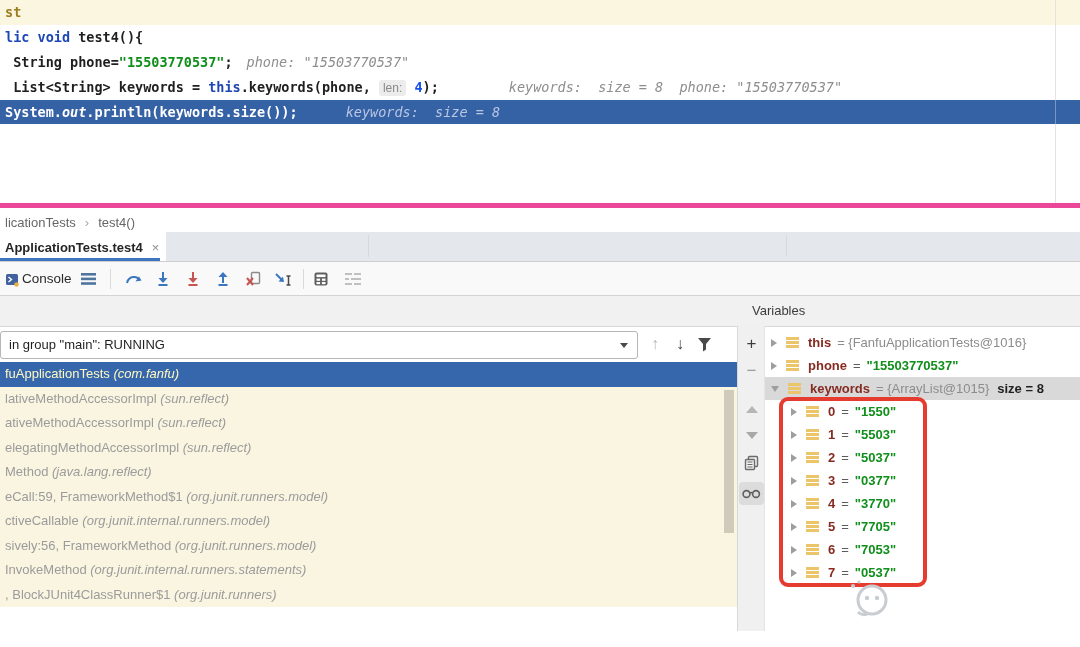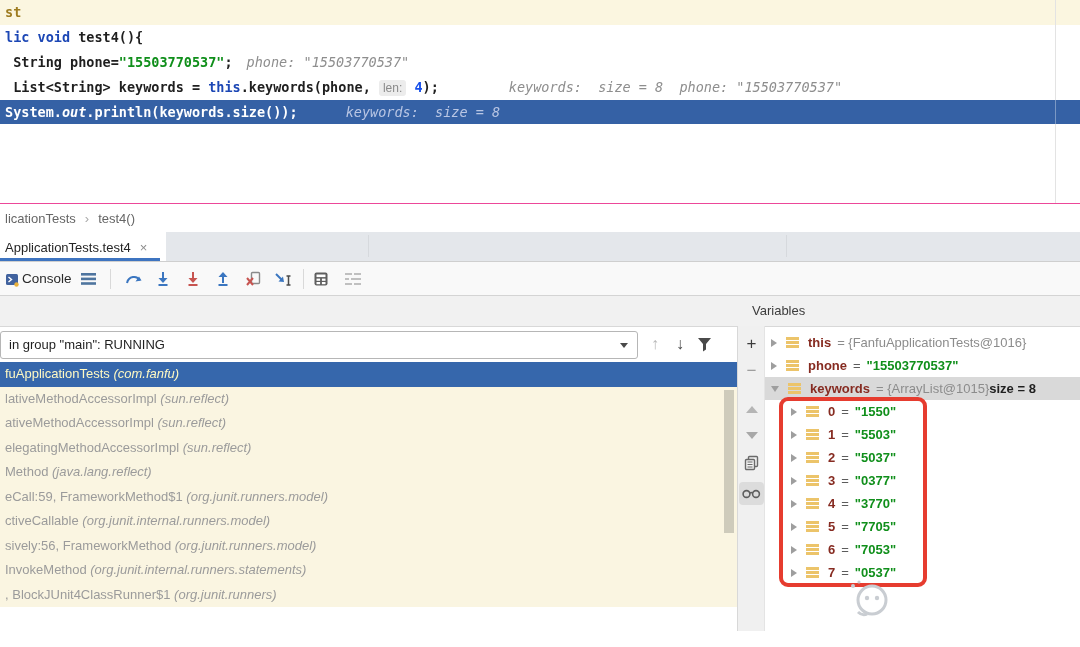--- a/index.html
+++ b/index.html
@@ -20,27 +20,27 @@
   .param-badge{background:#ececec;color:#8a8a8a;font-family:"Liberation Sans",sans-serif;
                font-size:12px;border-radius:3px;padding:1px 4px;font-style:normal;font-weight:400;}
   .exec{background:#3561a5;color:#ffffff;height:24px;line-height:24px;}
   .exec .tok-field{font-style:italic;}
   .exec .tok-hint{color:#b9c6e4;}
   .guide{position:absolute;left:1055px;width:1px;background:#e3e3e3;}
   .guide-on-blue{position:absolute;left:1055px;width:1px;background:rgba(255,255,255,.35);}
 
   
   .crumbs{position:absolute;left:0;top:203px;width:1080px;height:29px;line-height:29px;
-          border-top:1px solid #ec4899;background:#fff;font-size:13px;color:#666;padding-left:5px;box-sizing:border-box;}
+          border-top:5px solid #ec4899;background:#fff;font-size:13px;color:#666;padding-left:5px;box-sizing:border-box;}
   .crumb-sep{color:#a9a9a9;margin:0 9px;}
 
   
   .tabbar{position:absolute;left:0;top:232px;width:1080px;height:30px;background:#e4e7eb;border-bottom:1px solid #cfcfcf;box-sizing:border-box;}
   .tab{position:absolute;left:0;top:0;width:166px;height:29px;background:#fff;line-height:29px;}
-  .tab-label{font-size:13px;font-weight:400;color:#252525;padding-left:5px;}
+  .tab-label{font-size:13px;font-weight:700;color:#252525;padding-left:5px;}
   .tab-close{color:#8c8c8c;font-size:13px;margin-left:9px;}
   .tab-underline{position:absolute;left:0;bottom:0;width:160px;height:3px;background:#3e74c0;}
   .tabsep{position:absolute;top:3px;bottom:4px;width:1px;background:#d6d9dd;}
 
   
   .toolbar{position:absolute;left:0;top:262px;width:1080px;height:34px;background:#f9f9f9;
            border-bottom:1px solid #d4d4d4;box-sizing:border-box;}
   .tbtn{position:absolute;top:6px;width:22px;height:22px;display:flex;align-items:center;justify-content:center;}
   .console-label{position:absolute;left:22px;top:0;height:33px;line-height:33px;font-size:13.5px;color:#2a2a2a;}
   .tsep{position:absolute;top:7px;width:1px;height:20px;background:#d9d9d9;}
@@ -77,21 +77,21 @@
   .vr-child{padding-left:26px;}
   .row-sel{background:#d9d9d9;}
   .exp-r{width:0;height:0;border-left:6px solid #9e9e9e;border-top:4.5px solid transparent;border-bottom:4.5px solid transparent;flex:none;}
   .exp-d{width:0;height:0;border-top:6px solid #9e9e9e;border-left:4.5px solid transparent;border-right:4.5px solid transparent;flex:none;}
   .var-icon{width:13px;height:11px;margin-left:9px;flex:none;
             background:repeating-linear-gradient(to bottom,#ecc46a 0 2.6px,rgba(0,0,0,0) 2.6px 4.2px);}
   .var-name{color:#862b21;font-weight:700;margin-left:9px;}
   .v-gray{color:#8c8c8c;margin-left:6px;}
   .v-eq{color:#5c5c5c;margin-left:6px;}
   .v-green{color:#108f1b;font-weight:700;margin-left:6px;}
-  .v-size{color:#1f1f1f;font-weight:700;margin-left:0;}
+  .v-size{color:#1f1f1f;font-weight:700;margin-left:8px;}
 
   .red-box{position:absolute;left:779px;top:397px;width:148px;height:190px;border:4px solid #e63c2f;
            border-radius:9px;box-sizing:border-box;pointer-events:none;}
 
   .wm-text{position:absolute;left:898px;top:583px;font-size:28px;color:#c9cdd2;letter-spacing:1px;}
 </style>
 </head>
 <body>
 
 <div class="screen">

